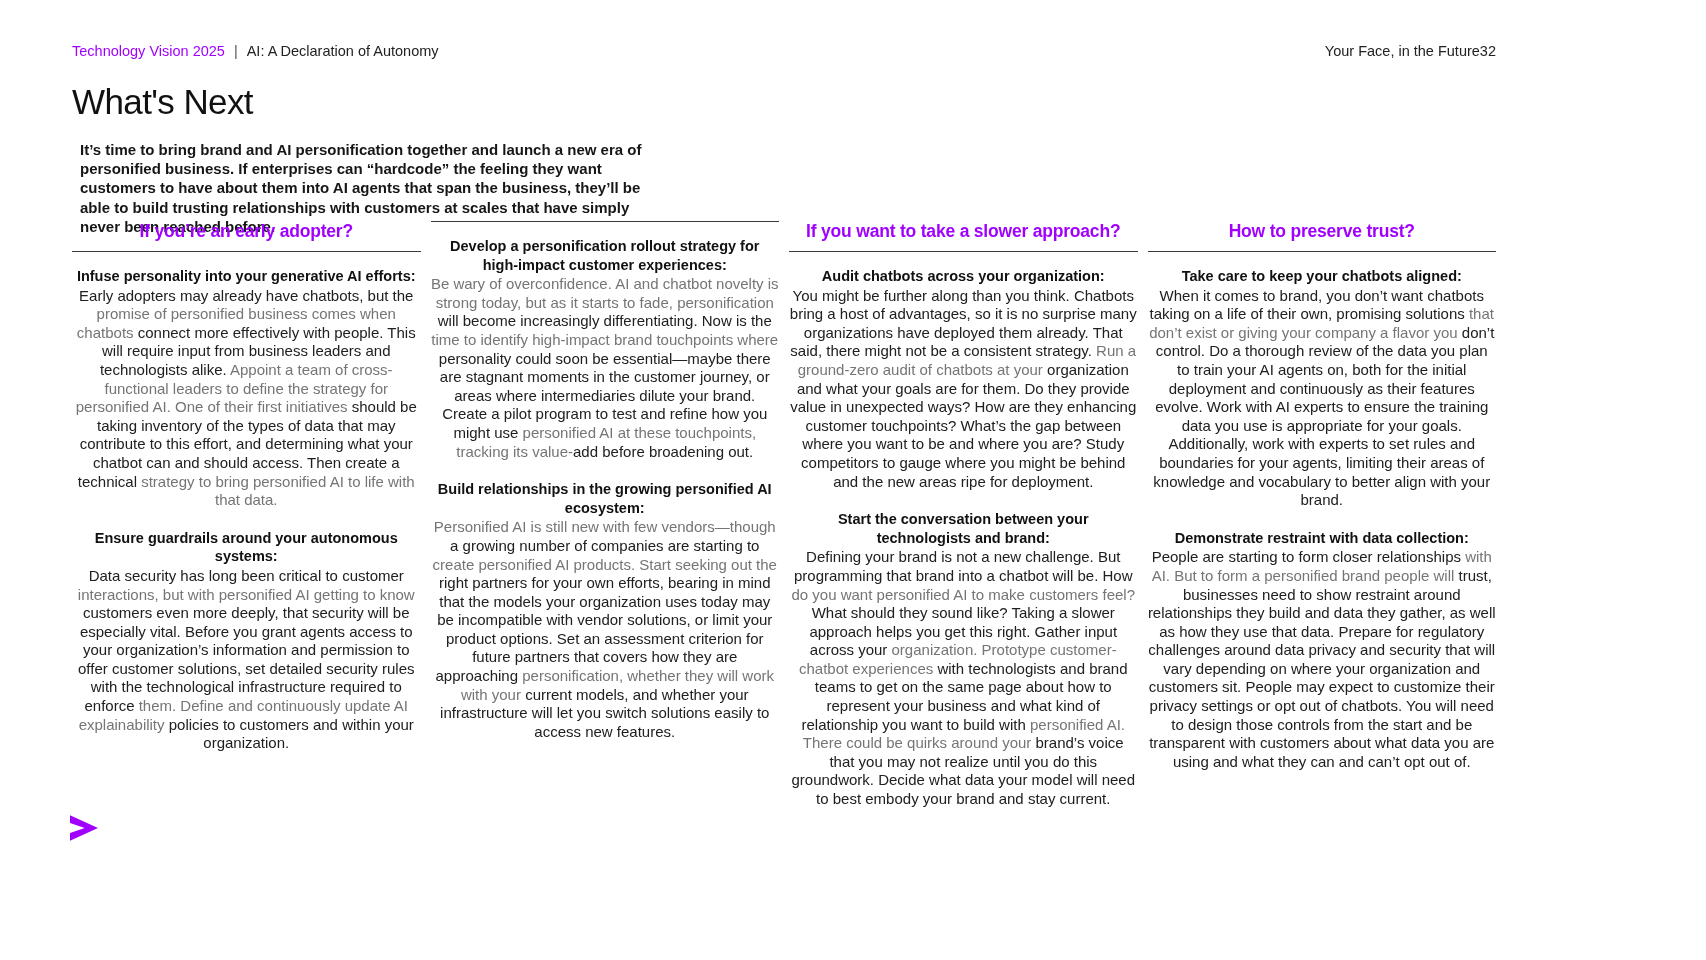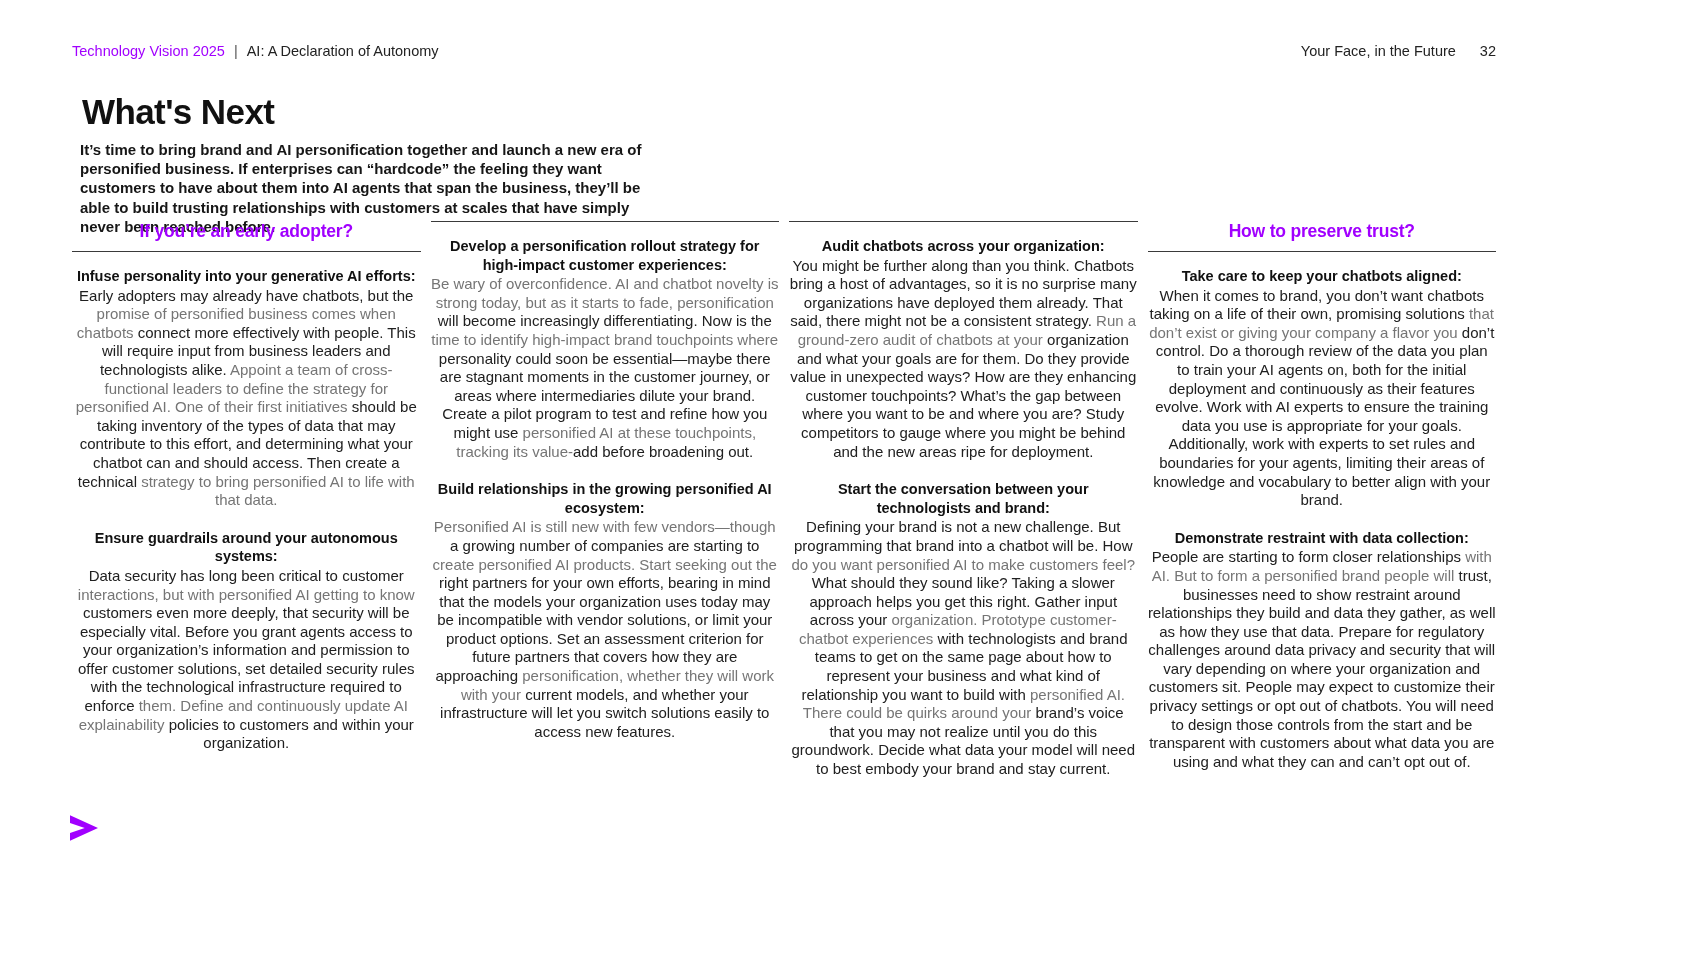--- a/index.html
+++ b/index.html
@@ -12,25 +12,25 @@
   }
   
   .hdr {
     position:absolute; left:72px; top:43px; width:1424px;
     display:flex; justify-content:space-between; align-items:baseline;
     font-size:14.5px; color:#222;
   }
   .hdr-left { display:flex; gap:9px; align-items:flex-start; }
   .hdr-accent { color:var(--accent); }
   .hdr-sep { color:#555; }
-  .hdr-right { display:flex; gap:24px; align-items:baseline; }
+  .hdr-right { display:flex; align-items:baseline; }
   
   .title {
-    position:absolute; left:72px; top:82px; margin:10px;
-    font-size:35px; font-weight:700; letter-spacing:-0.6px; color:#111;
+    position:absolute; left:72px; top:82px; margin:0;
+    font-size:35px; font-weight:400; letter-spacing:-0.6px; color:#111;
   }
   .intro {
     position:absolute; left:72px; top:132px; margin:8px; width:578px;
     font-size:15px; line-height:19.2px; font-weight:700; color:#161616;
   }
   
   .cols {
     position:absolute; left:72px; top:221px; width:1424px;
     display:grid; grid-template-columns:repeat(4,1fr); column-gap:10px;text-align:center;
   }
@@ -90,20 +90,21 @@
         <h3>Develop a personification rollout strategy for high-impact customer experiences:</h3>
         <p><span class="muted">Be wary of overconfidence. AI and chatbot novelty is strong today, but as it starts to fade, personification </span><span>will become increasingly differentiating. Now is the </span><span class="muted">time to identify high-impact brand touchpoints where </span><span>personality could soon be essential—maybe there are stagnant moments in the customer journey, or areas where intermediaries dilute your brand. Create a pilot program to test and refine how you might use </span><span class="muted">personified AI at these touchpoints, tracking its value-</span><span>add before broadening out.</span></p>
       </div>
       <div class="sec">
         <h3>Build relationships in the growing personified AI ecosystem:</h3>
         <p><span class="muted">Personified AI is still new with few vendors—though </span><span>a growing number of companies are starting to </span><span class="muted">create personified AI products. Start seeking out the </span><span>right partners for your own efforts, bearing in mind that the models your organization uses today may be incompatible with vendor solutions, or limit your product options. Set an assessment criterion for future partners that covers how they are approaching </span><span class="muted">personification, whether they will work with your </span><span>current models, and whether your infrastructure will let you switch solutions easily to access new features.</span></p>
       </div>
     </section>
 
     <section class="col">
+      <h2 class="col-h">If you want to take a slower approach?</h2>
       <hr class="rule">
       <div class="sec">
         <h3>Audit chatbots across your organization:</h3>
         <p><span>You might be further along than you think. Chatbots bring a host of advantages, so it is no surprise many organizations have deployed them already. That said, there might not be a consistent strategy. </span><span class="muted">Run a ground-zero audit of chatbots at your </span><span>organization and what your goals are for them. Do they provide value in unexpected ways? How are they enhancing customer touchpoints? What’s the gap between where you want to be and where you are? Study competitors to gauge where you might be behind and the new areas ripe for deployment.</span></p>
       </div>
       <div class="sec">
         <h3>Start the conversation between your technologists and brand:</h3>
         <p><span>Defining your brand is not a new challenge. But programming that brand into a chatbot will be. How </span><span class="muted">do you want personified AI to make customers feel? </span><span>What should they sound like? Taking a slower approach helps you get this right. Gather input across your </span><span class="muted">organization. Prototype customer-chatbot experiences </span><span>with technologists and brand teams to get on the same page about how to represent your business and what kind of relationship you want to build with </span><span class="muted">personified AI. There could be quirks around your </span><span>brand’s voice that you may not realize until you do this groundwork. Decide what data your model will need to best embody your brand and stay current.</span></p>
       </div>
     </section>

